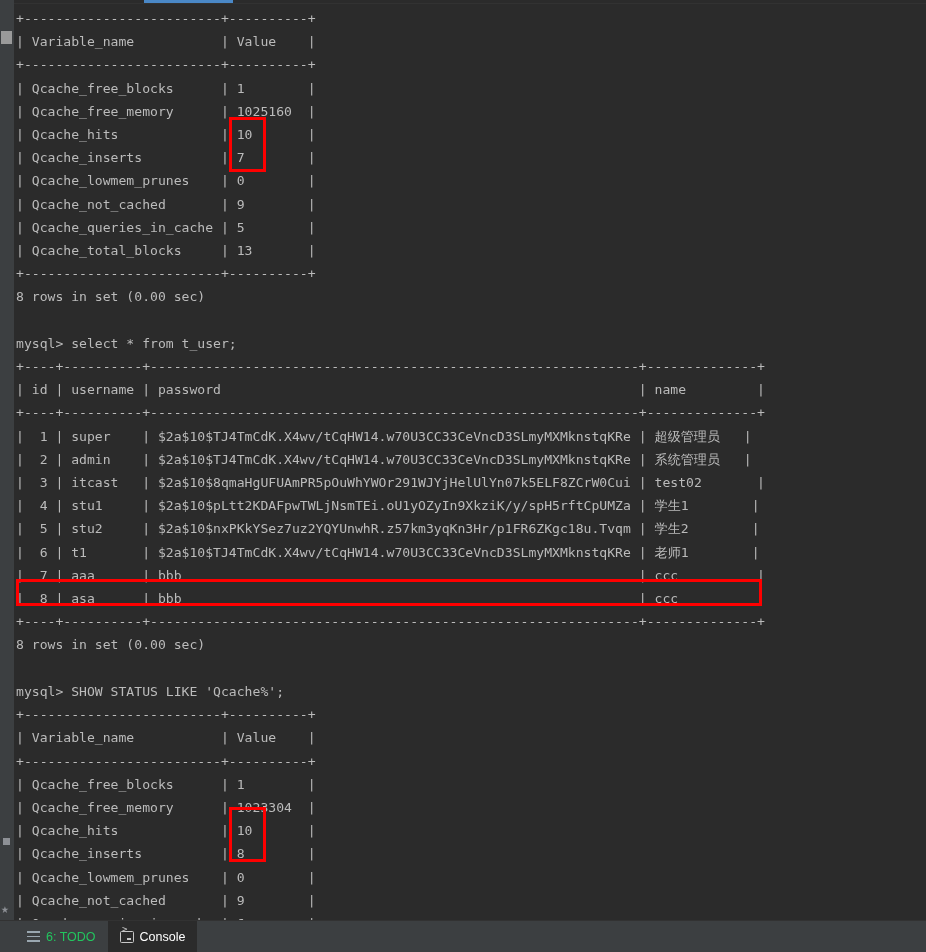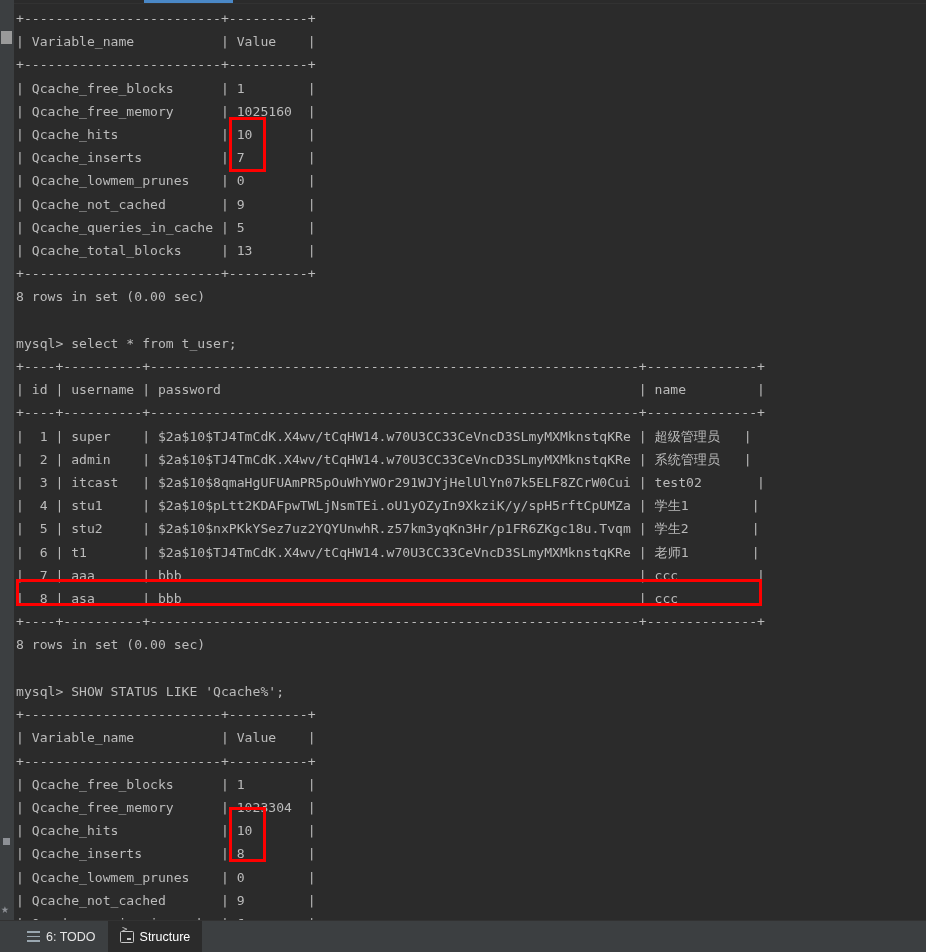--- a/index.html
+++ b/index.html
@@ -124,21 +124,21 @@
     align-items: stretch;
     font-family: "Liberation Sans", sans-serif;
   }
   .bb-gutter { width: 15px; flex: 0 0 15px; }
   .bb-tab {
     display: flex;
     align-items: center;
     gap: 6px;
     padding: 0 12px;
     font-size: 12.5px;
-    color: #e5e5e5;
+    color: #22c55e;
     cursor: default;
     user-select: none;
   }
   .bb-tab.active {
     background: #2b2b2b;
     color: #ffffff;
   }
   .bb-tab .lbl { white-space: nowrap; }
   .ic { display: inline-block; line-height: 0; }
 
@@ -262,18 +262,18 @@
       <span class="ic icon-list">
           <i></i>
           <i></i>
           <i></i>
         </span>
       <span class="lbl">6: TODO</span>
     </div>
 
     <div class="bb-tab active">
       <span class="ic icon-terminal"></span>
-      <span class="lbl">Structure</span>
+      <span class="lbl">Console</span>
     </div>
 
   </div>
 
 </div>
 
 </body></html>

